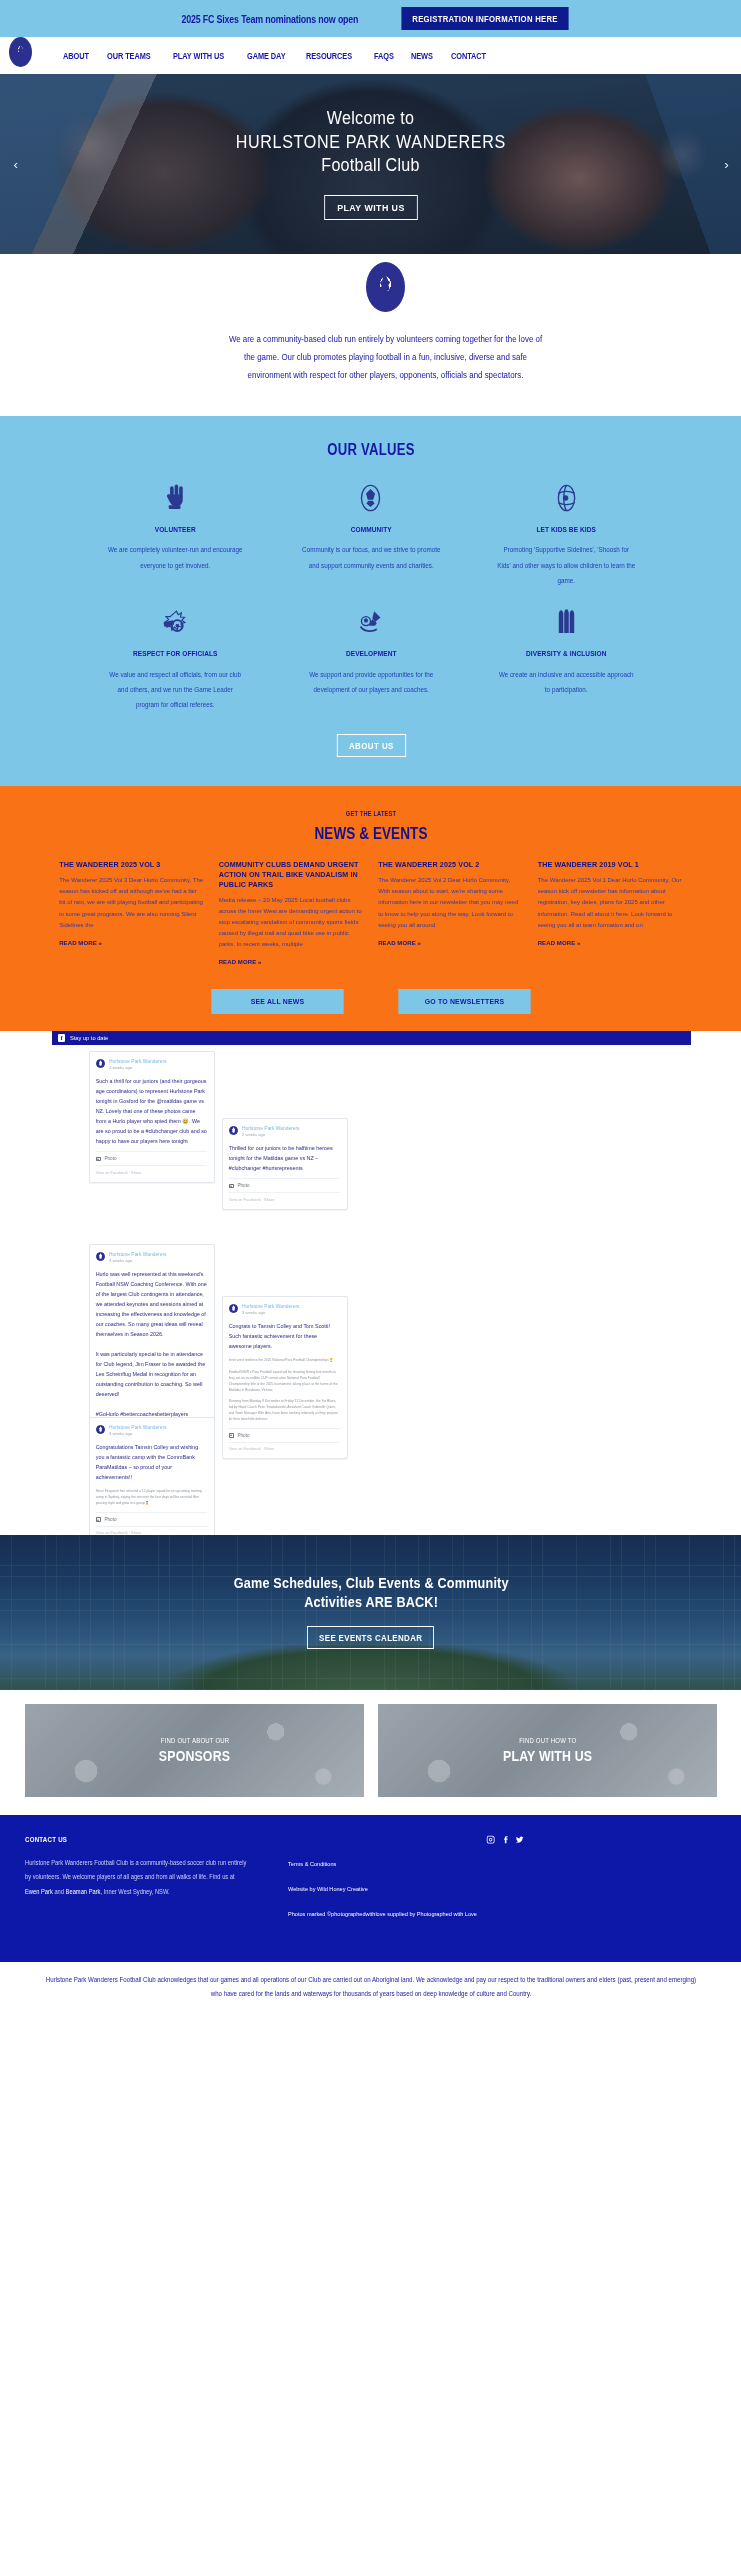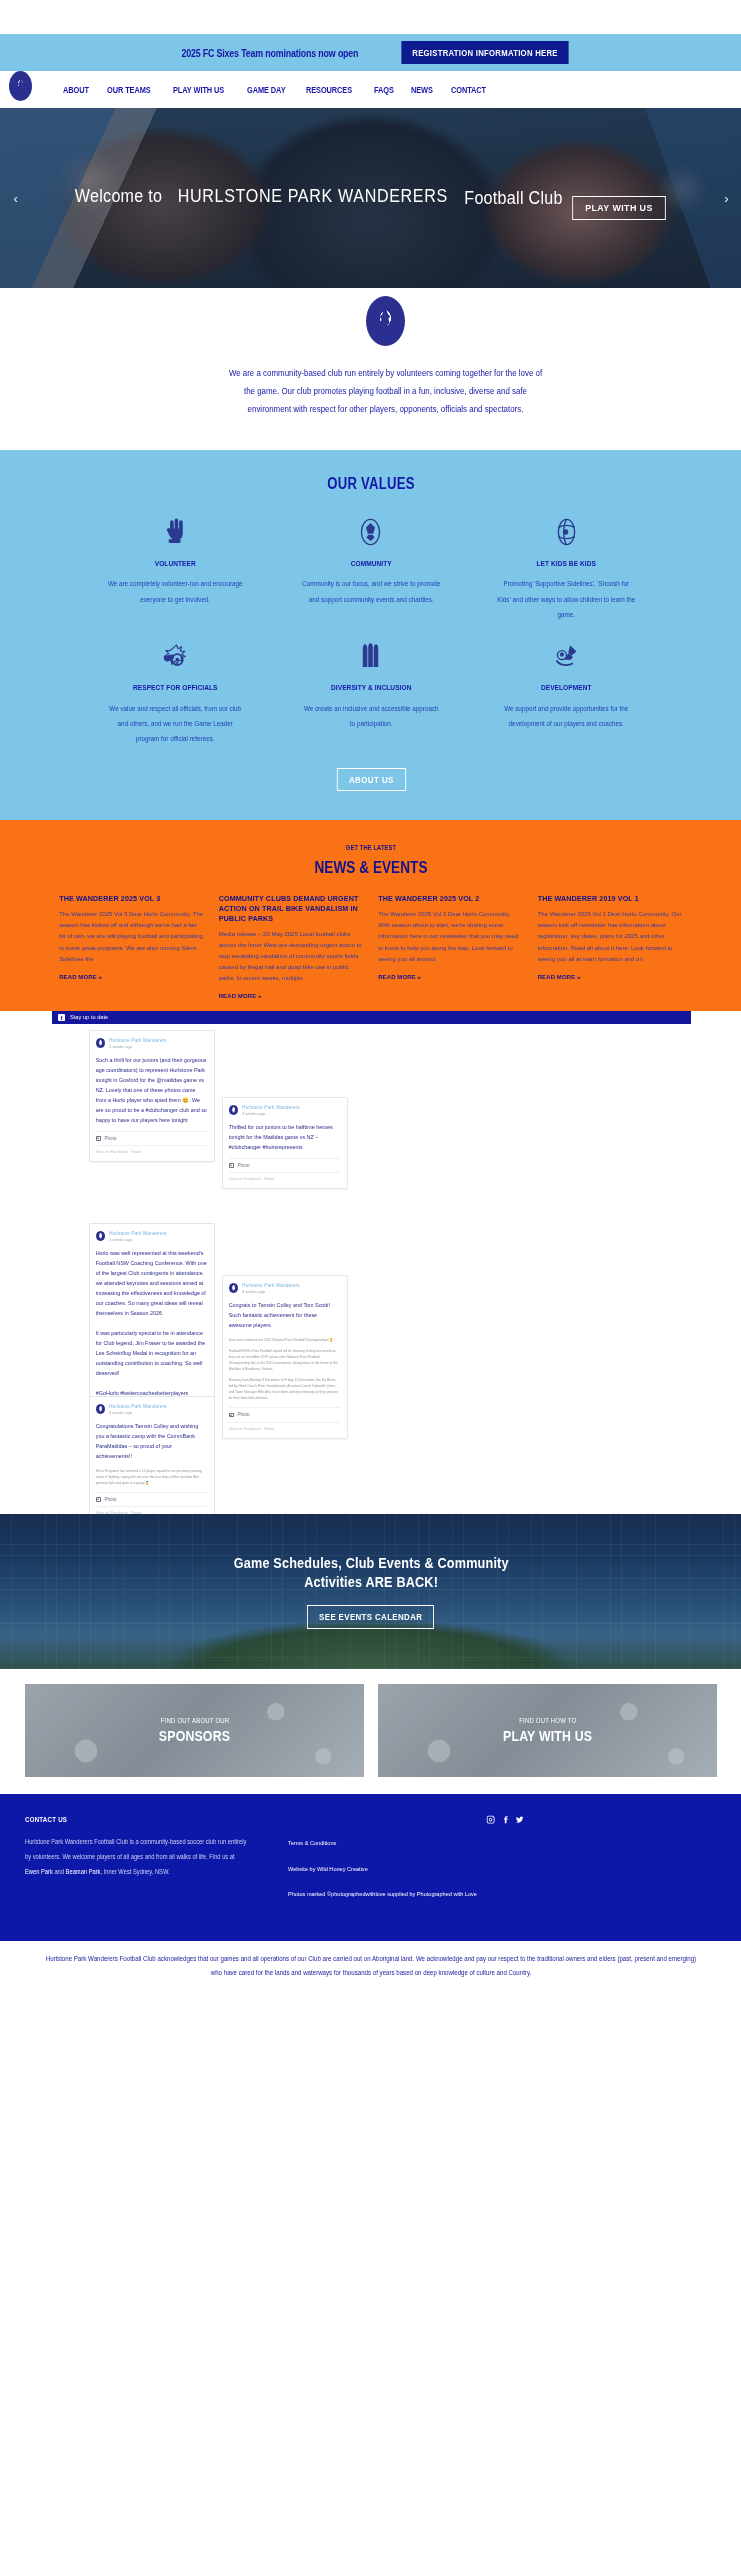--- a/index.html
+++ b/index.html
@@ -12,21 +12,20 @@
   }
 
   
   .announce {
     background: #7ec6e8;
     height: 37px;
     display: flex;
     align-items: center;
     justify-content: center;
     gap: 12.4px;
-    margin-top: 34px;
   }
   .announce-text {
     color: #1616a8;
     font-weight: bold;
     font-size: 10.8px;
     letter-spacing: -0.2px;
     transform: scaleX(0.82);
     transform-origin: center;
     white-space: nowrap;
   }
@@ -109,20 +108,21 @@
   .hero::after {
     content: "";
     position: absolute; inset: 0;
     background: rgba(20,32,55,.42);
   }
   .hero-inner {
     position: relative;
     z-index: 3;
     height: 100%;
     display: flex;
+    flex-direction: column;
     align-items: center;
     justify-content: center;
     text-align: center;
     color: #ffffff;
   }
   .hero-l1 { font-size: 17.5px; letter-spacing: 0.3px; margin-bottom: 2.1px; transform: scaleX(.92); }
   .hero-l2 { font-size: 17.5px; letter-spacing: 0.7px; margin-bottom: 2.1px; transform: scaleX(.92); }
   .hero-l3 { font-size: 17.5px; letter-spacing: 0.3px; transform: scaleX(.92); }
   .hero-btn {
     margin-top: 19.6px;
@@ -598,41 +598,41 @@
             <rect x="6" y="30" width="22" height="11" rx="3" transform="rotate(-12 17 35)"></rect>
           </svg>
       </div>
       <div class="value-title">RESPECT FOR OFFICIALS</div>
       <div class="value-body">We value and respect all officials, from our club and others, and we run the Game Leader program for official referees.</div>
     </div>
 
     <div class="value-card">
       <div class="value-icon">
         <svg viewBox="0 0 64 64">
-            <path d="M20 6c3 0 5 4 5 9v41h-10V15c0-5 2-9 5-9z"></path>
-            <path d="M32 4c3 0 5 4 5 9v43h-10V13c0-5 2-9 5-9z"></path>
-            <path d="M44 6c3 0 5 4 5 9v41h-10V15c0-5 2-9 5-9z"></path>
-          </svg>
-      </div>
-      <div class="value-title">DIVERSITY &amp; INCLUSION</div>
-      <div class="value-body">We create an inclusive and accessible approach to participation.</div>
-    </div>
-
-    <div class="value-card">
-      <div class="value-icon">
-        <svg viewBox="0 0 64 64">
             <circle cx="22" cy="30" r="10" fill="none" stroke="#2b3a8f" stroke-width="3"></circle>
             <path d="M22 23l5 4-2 6h-6l-2-6z"></path>
             <path d="M40 8l14 14-12 10-6-8z"></path>
             <path d="M36 26l10 8-4 6H28z"></path>
             <path d="M10 42c6 10 24 14 36 6" fill="none" stroke="#2b3a8f" stroke-width="4"></path>
           </svg>
       </div>
       <div class="value-title">DEVELOPMENT</div>
       <div class="value-body">We support and provide opportunities for the development of our players and coaches.</div>
+    </div>
+
+    <div class="value-card">
+      <div class="value-icon">
+        <svg viewBox="0 0 64 64">
+            <path d="M20 6c3 0 5 4 5 9v41h-10V15c0-5 2-9 5-9z"></path>
+            <path d="M32 4c3 0 5 4 5 9v43h-10V13c0-5 2-9 5-9z"></path>
+            <path d="M44 6c3 0 5 4 5 9v41h-10V15c0-5 2-9 5-9z"></path>
+          </svg>
+      </div>
+      <div class="value-title">DIVERSITY &amp; INCLUSION</div>
+      <div class="value-body">We create an inclusive and accessible approach to participation.</div>
     </div>
 
   </div>
   <button class="about-btn">ABOUT US</button>
 </section>
 
 <section class="news">
   <div class="news-kicker">GET THE LATEST</div>
   <div class="news-title">NEWS &amp; EVENTS</div>
   <div class="news-grid">
@@ -650,20 +650,24 @@
       <h3>THE WANDERER 2025 VOL 2</h3>
       <p>The Wanderer 2025 Vol 2 Dear Hurlo Community, With season about to start, we're sharing some information here in our newsletter that you may need to know to help you along the way. Look forward to seeing you all around</p>
       <a class="read-more">READ MORE »</a>
     </article>
     <article class="news-card">
       <h3>THE WANDERER 2019 VOL 1</h3>
       <p>The Wanderer 2025 Vol 1 Dear Hurlo Community, Our season kick off newsletter has information about registration, key dates, plans for 2025 and other information. Read all about it here. Look forward to seeing you all at team formation and on</p>
       <a class="read-more">READ MORE »</a>
     </article>
   </div>
+  <div class="news-btns">
+    <button class="lightbtn">SEE ALL NEWS</button>
+    <button class="lightbtn">GO TO NEWSLETTERS</button>
+  </div>
 </section>
 
 <section class="fbwrap">
   <div class="fb-header">
     <div class="fb-logo">f</div>
     <div class="fb-header-text">Stay up to date</div>
   </div>
   <div class="fb-masonry">
 
     <div class="fb-post" style="left:37px; top:0; width:126px;">

